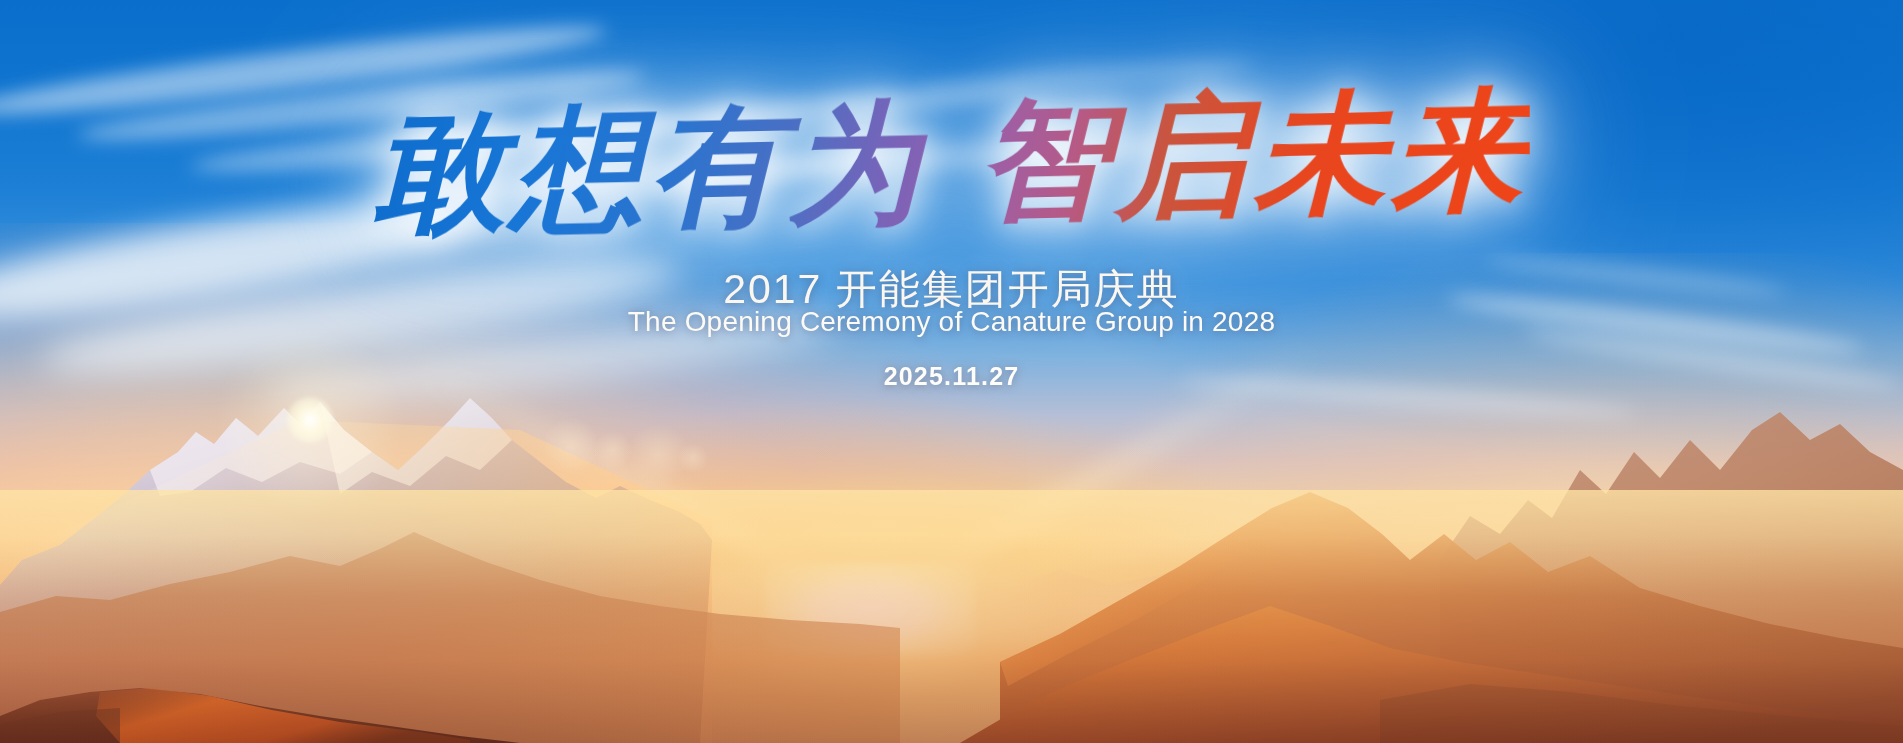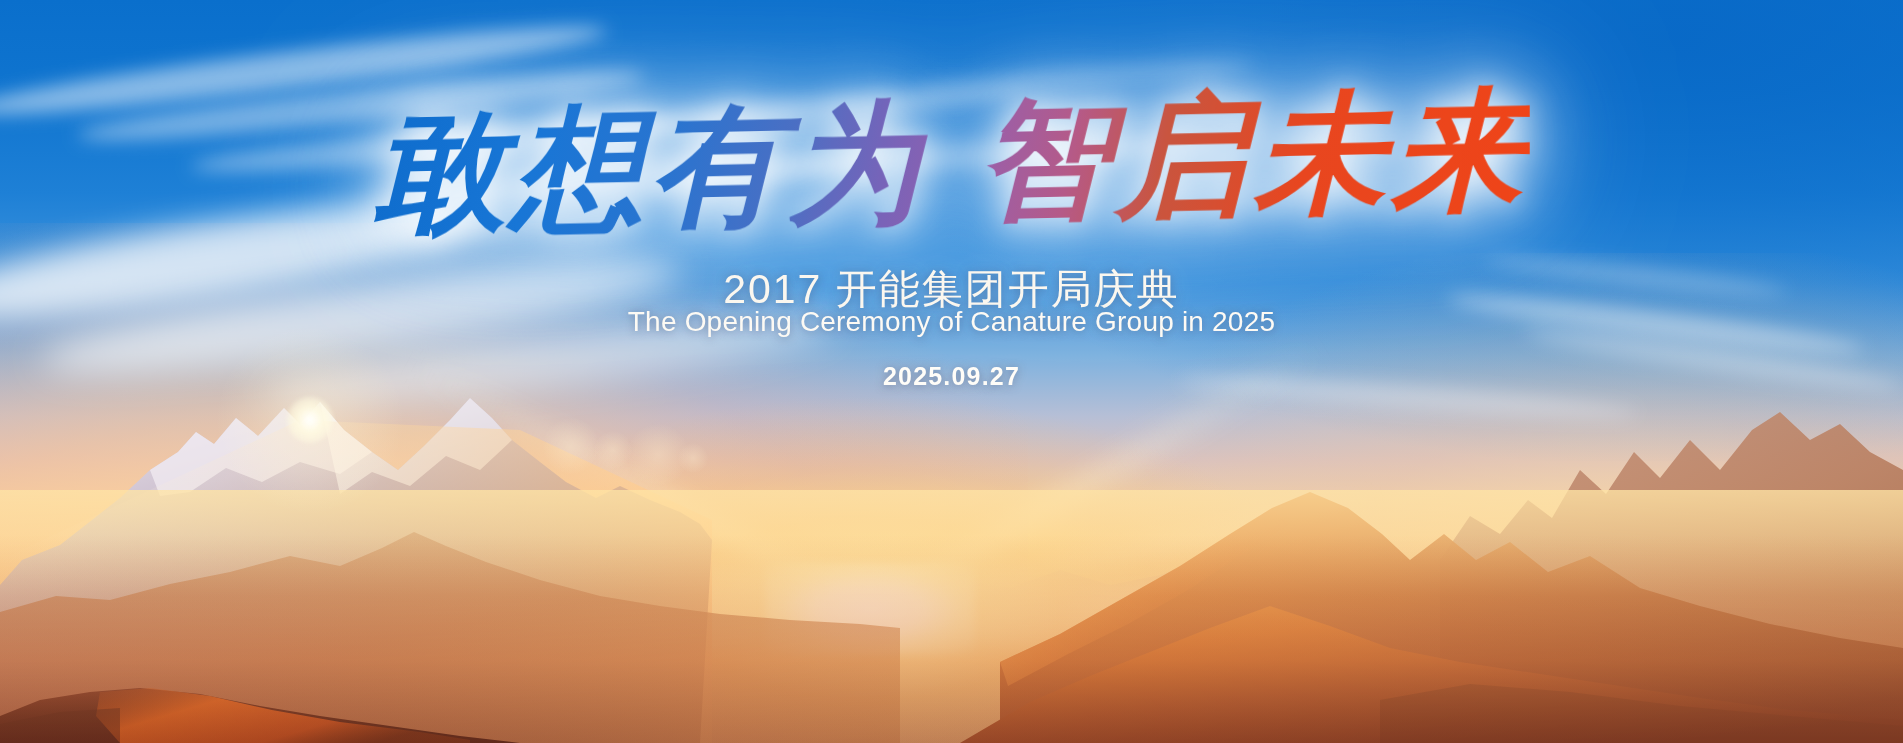--- a/index.html
+++ b/index.html
@@ -343,16 +343,16 @@
     <div class="flare-ghost fg2"></div>
     <div class="flare-ghost fg3"></div>
     <div class="flare-ghost fg4"></div>
   </div>
 
   <div class="title-wrap">
     <span class="calli">敢想有为 智启未来</span>
   </div>
 
   <div class="sub-cn">2017 开能集团开局庆典</div>
-  <div class="sub-en">The Opening Ceremony of Canature Group in 2025</div>
-  <div class="date">2025.09.27</div>
+  <div class="sub-en">The Opening Ceremony of Canature Group in 2028</div>
+  <div class="date">2025.11.27</div>
 
 </div>
 
 </body></html>

